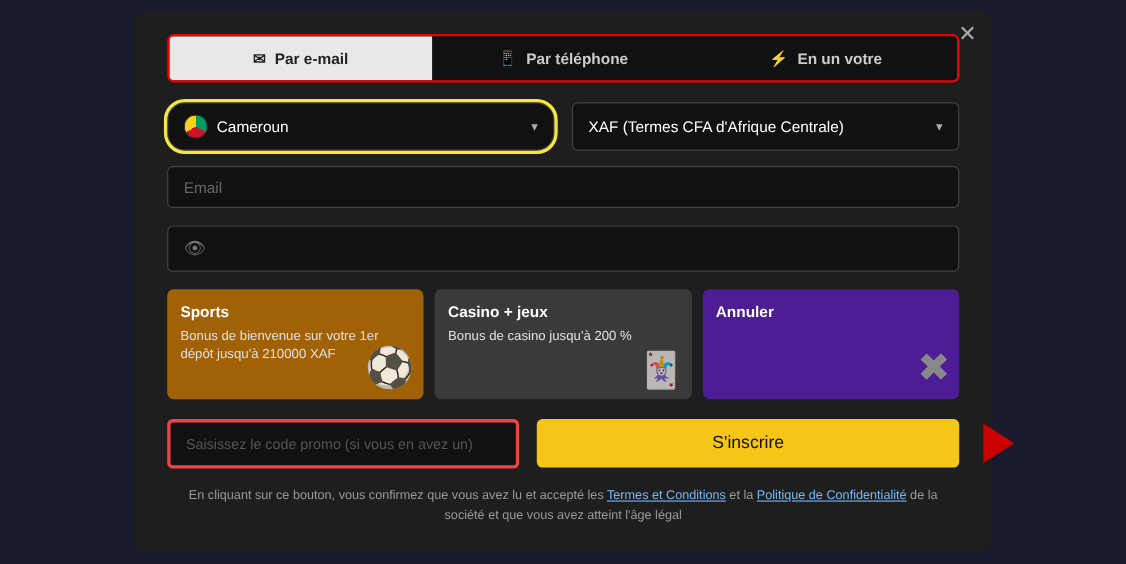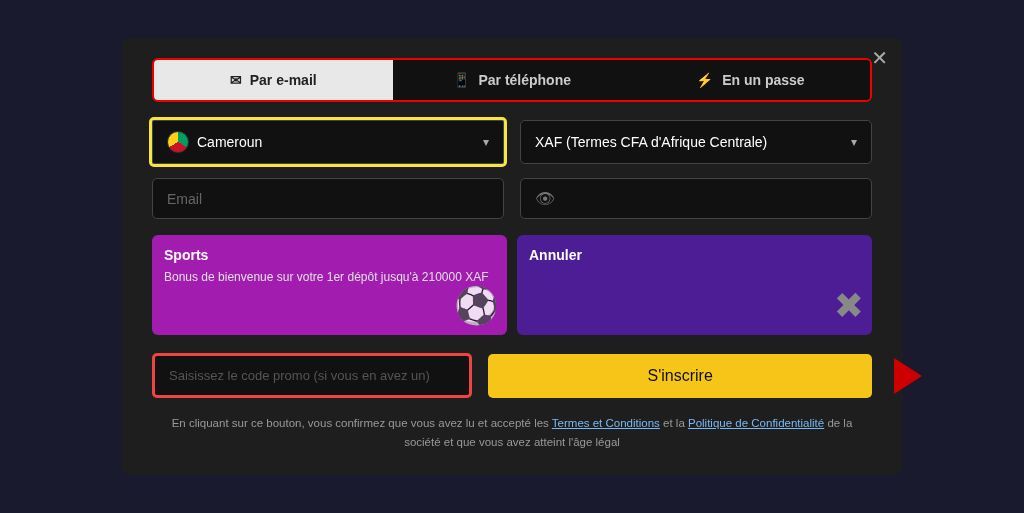--- a/index.html
+++ b/index.html
@@ -93,28 +93,29 @@
       border-radius: 50%;
       background: conic-gradient(#009e60 0deg 120deg, #ce1126 120deg 240deg, #fcd116 240deg 360deg);
       border: 1px solid #333;
       flex-shrink: 0;
     }
     .chevron { color: #aaa; font-size: 12px; }
 
     
     .cameroun-highlight {
       outline: 3px solid #f5e642;
-      border-radius: 2px;
+      border-radius: 16px;
     }
 
     
     .input-row {
       display: flex;
       gap: 16px;
       margin-bottom: 16px;
+      flex-direction: column;
     }
     .input-field {
       flex: 1;
       background: #111;
       border: 1px solid #444;
       border-radius: 5px;
       padding: 10px 14px;
       color: #fff;
       font-size: 14px;
       position: relative;
@@ -141,21 +142,21 @@
     .bonus-card {
       flex: 1;
       border-radius: 6px;
       padding: 12px 12px 12px 12px;
       cursor: pointer;
       position: relative;
       overflow: hidden;
       min-height: 100px;
     }
     .bonus-card.sports {
-      background: #a21caf;
+      background: #a16207;
     }
     .bonus-card.casino {
       background: #3a3a3a;
     }
     .bonus-card.annuler {
       background: #4c1d95;
     }
     .bonus-card .card-title {
       font-weight: 700;
       font-size: 14px;
@@ -243,21 +244,21 @@
     <button class="tab active">
       <span>✉</span>
       <span>Par e-mail</span>
     </button>
     <button class="tab inactive">
       <span>📱</span>
       <span>Par téléphone</span>
     </button>
     <button class="tab inactive">
       <span>⚡</span>
-      <span>En un passe</span>
+      <span>En un votre</span>
     </button>
   </div>
 
   <div class="select-row">
     <div class="select-box cameroun-highlight">
       <div class="left">
         <div class="flag-circle"></div>
         <span>Cameroun</span>
       </div>
       <span class="chevron">▾</span>
@@ -278,20 +279,25 @@
       <span class="eye-icon">👁</span>
     </div>
   </div>
 
   <div class="bonus-row">
     <div class="bonus-card sports">
       <div class="card-title">Sports</div>
       <div class="card-text">Bonus de bienvenue sur votre 1er dépôt jusqu'à 210000 XAF</div>
       <div class="card-icon">⚽</div>
     </div>
+    <div class="bonus-card casino">
+      <div class="card-title">Casino + jeux</div>
+      <div class="card-text">Bonus de casino jusqu'à 200 %</div>
+      <div class="card-icon">🃏</div>
+    </div>
     <div class="bonus-card annuler">
       <div class="card-title">Annuler</div>
       <div class="card-icon" style="font-size:36px; color:#888; opacity:1;">✖</div>
     </div>
   </div>
 
   <div class="action-row">
     <input class="promo-input" type="text" placeholder="Saisissez le code promo (si vous en avez un)" style="">
     <button class="register-btn">S'inscrire</button>
     <div class="arrow-glyph"></div>

